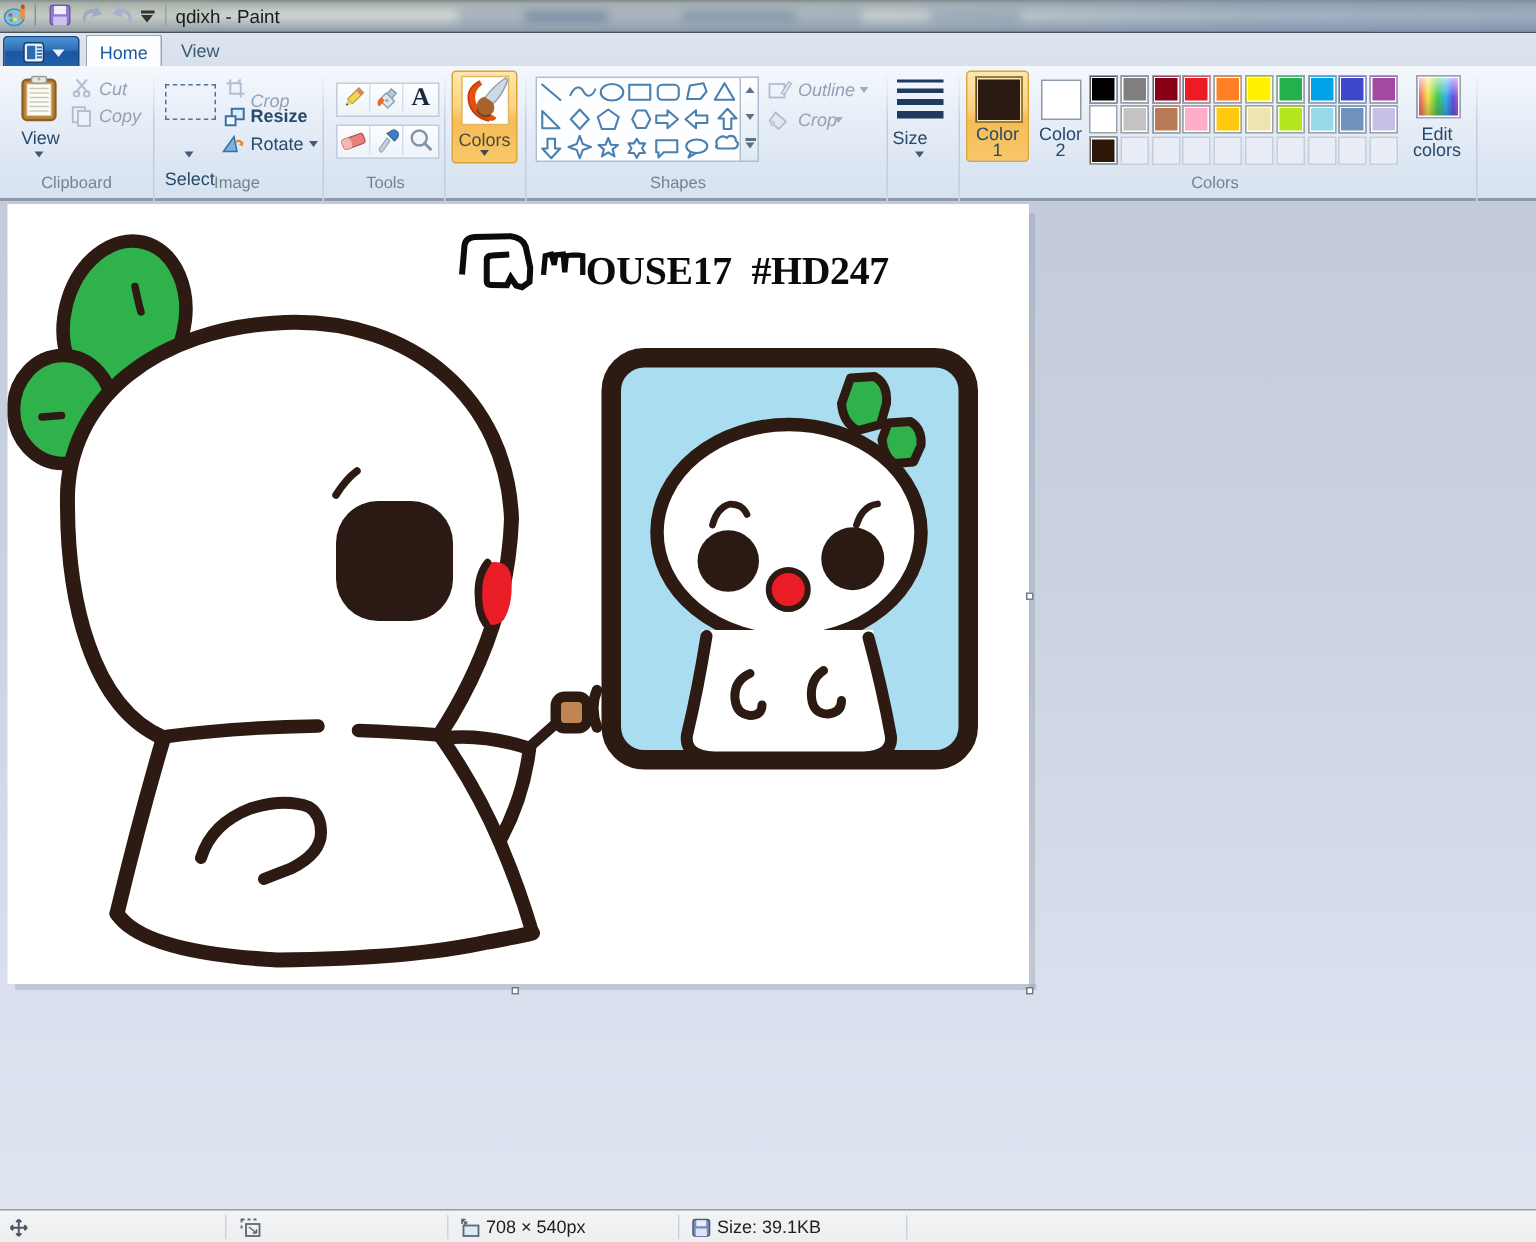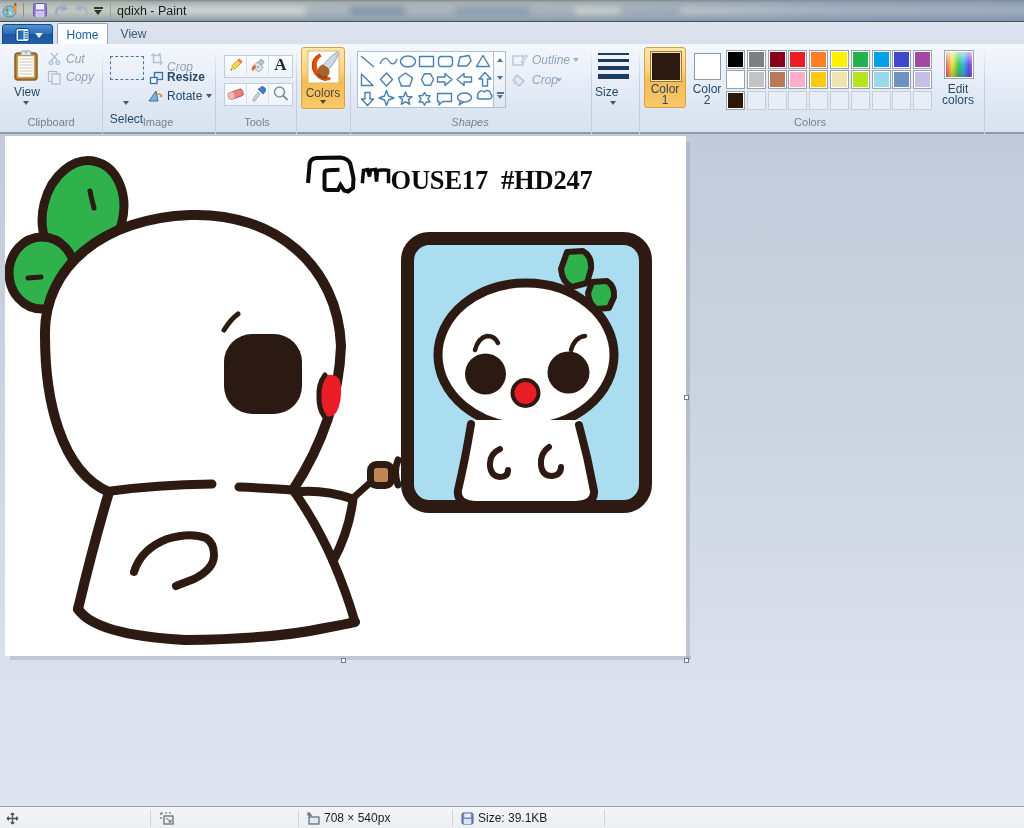--- a/index.html
+++ b/index.html
@@ -245,21 +245,21 @@
       <path d="M9 9 L14 1.5 L15.5 2.8 L10.8 10 Z" fill="#eef3f8" stroke="#9fb0c4" stroke-width="1"></path>
     </svg>
     <div class="abs ribtext gray" style="left:532px;top:9px;">Outline</div>
     <div class="abs caret" style="left:573px;top:14px;border-top-color:#9fb0c4;"></div>
     <svg class="abs" style="left:512px;top:29px" width="16" height="14" viewBox="0 0 16 14" opacity=".8">
       <path d="M5 2 L12 8 L7 13 L1 7.5 Z" fill="#dfe8f1" stroke="#9fb0c4" stroke-width="1.1"></path>
       <path d="M3 7 C1.5 8 1 10 2 11.5 C3.5 11 4 9.5 5 8.5 Z" fill="#b9c6d4"></path>
     </svg>
     <div class="abs ribtext gray" style="left:532px;top:29px;">Crop</div>
     <div class="abs caret" style="left:556px;top:34px;border-top-color:#9fb0c4;"></div>
-    <div class="abs grplabel" style="left:429px;width:82px;font-style:italic;">Shapes</div>
+    <div class="abs grplabel" style="left:411px;width:82px;">Shapes</div>
     <div class="abs gsep" style="left:591px;"></div>
 
     <div class="abs" style="left:598px;top:9px;width:31px;height:2px;background:#1f3a5f;"></div>
     <div class="abs" style="left:598px;top:15px;width:31px;height:3px;background:#1f3a5f;"></div>
     <div class="abs" style="left:598px;top:22px;width:31px;height:4px;background:#1f3a5f;"></div>
     <div class="abs" style="left:598px;top:30px;width:31px;height:5px;background:#1f3a5f;"></div>
     <div class="abs ribtext" style="left:595px;top:41px;width:37px;text-align:left;">Size</div>
     <div class="abs caret" style="left:610px;top:57px;"></div>
     <div class="abs gsep" style="left:639px;"></div>
 

